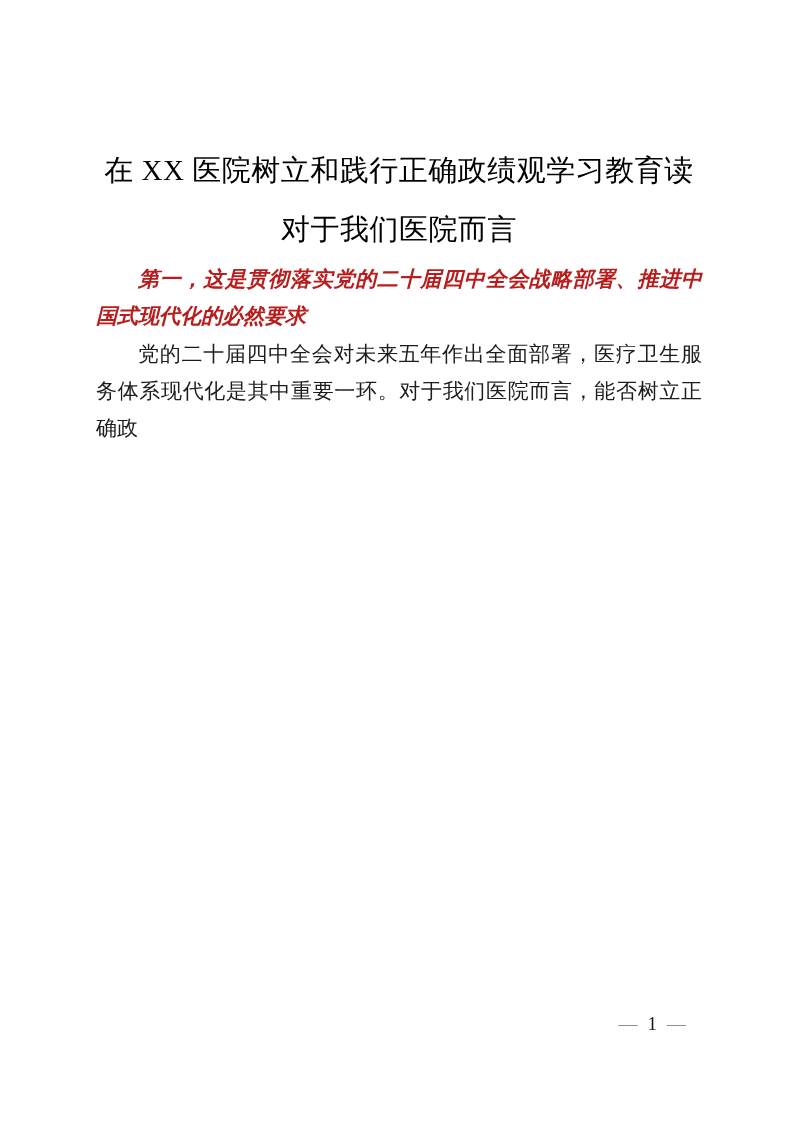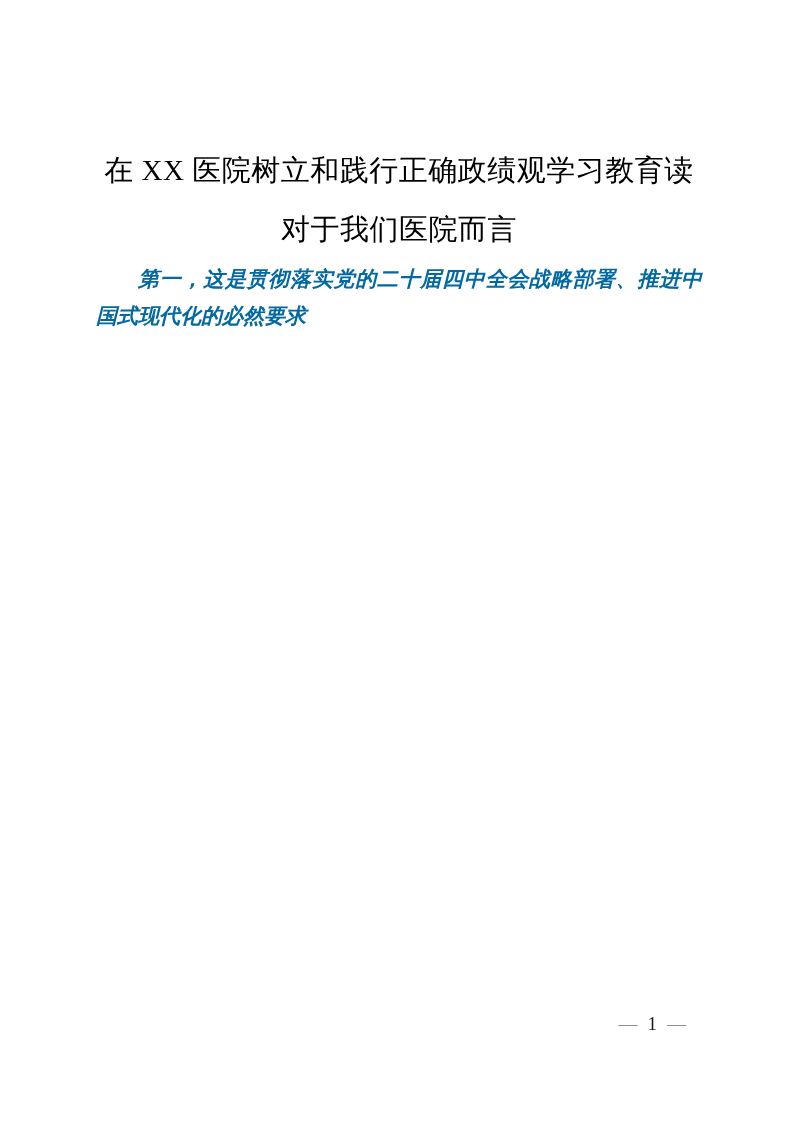--- a/index.html
+++ b/index.html
@@ -37,21 +37,21 @@
   .doc-body p { margin: 0; text-indent: 2em; }
   p.salutation { text-indent: 0; }
   p.h1 {
     font-family: "Liberation Sans", "DejaVu Sans", sans-serif;
     font-weight: 700;
     color: #000000;
   }
   p.h2 {
     font-weight: 700;
     font-style: italic;
-    color: #0369a1;
+    color: #b91c1c;
     font-family: Liberation Serif, serif;
   }
   .footer {
     position: absolute;
     top: 1012px;
     right: 107px;
     font-size: 19px;
     line-height: 24px;
     white-space: nowrap;
   }
@@ -63,19 +63,20 @@
 
 <div class="page">
 
   <div class="doc-title">
     <div>在 XX 医院树立和践行正确政绩观学习教育读</div>
     <div>对于我们医院而言</div>
   </div>
 
   <div class="doc-body">
     <p class="h2">第一，这是贯彻落实党的二十届四中全会战略部署、推进中国式现代化的必然要求</p>
+    <p class="body-para">党的二十届四中全会对未来五年作出全面部署，医疗卫生服务体系现代化是其中重要一环。对于我们医院而言，能否树立正确政</p>
   </div>
 
   <div class="footer">
     <span class="dash">—</span><span class="num">1</span><span class="dash">—</span>
   </div>
 
 </div>
 
 </body></html>

